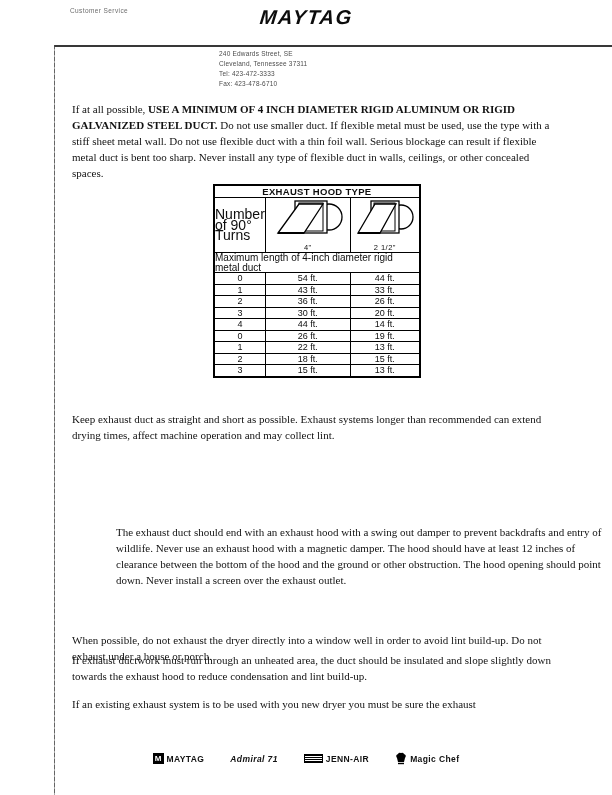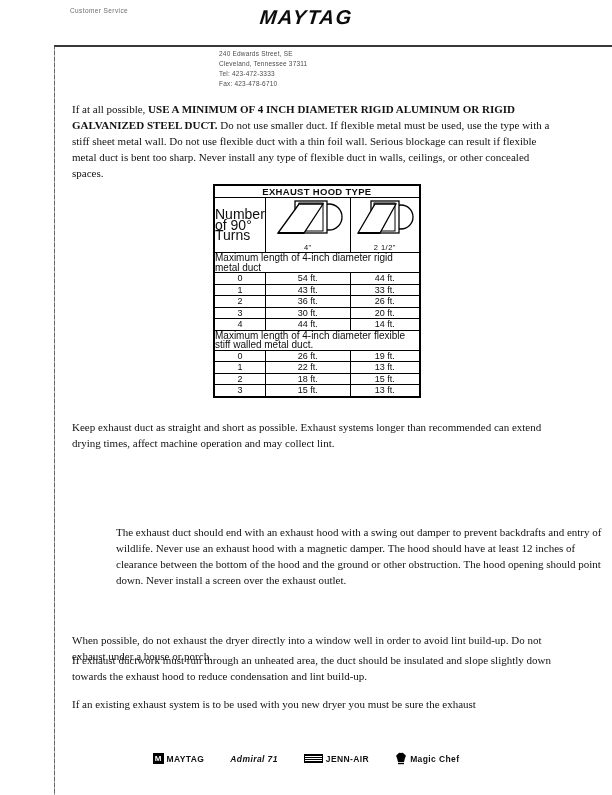--- a/index.html
+++ b/index.html
@@ -19,21 +19,21 @@
         background:repeating-linear-gradient(to bottom,#4a4a4a 0 4px,#9a9a9a 4px 6px);opacity:.85;}
 
   
   .address{position:absolute;left:219px;top:49px;font-family:"Liberation Sans",sans-serif;
         font-size:6.5px;line-height:10px;color:#4c4c4c;letter-spacing:.2px;}
 
   
   .para{position:absolute;left:72px;width:490px;font-size:11px;line-height:16px;
         text-align:left;color:#121212;}
   .para b{font-weight:700;}
-  .p1{top:101px;} .p2{top:411px;margin-top:8px;} .p3{top:455px;font-weight:700;} .p4{top:524px;margin-left:44px;}
+  .p1{top:101px;} .p2{top:411px;} .p3{top:455px;font-weight:700;} .p4{top:524px;margin-left:44px;}
   .p5{top:632px;} .p6{top:652px;} .p7{top:696px;}
 
   
   .duct-table-wrap{position:absolute;left:207px;top:184px;margin-left:6px;}
   table.duct{border-collapse:collapse;border:2px solid #000;font-family:"Liberation Sans",sans-serif;
         color:#0e0e0e;background:#fff;}
   table.duct td{border:1px solid #000;padding:0;}
   td.tbl-title{font-size:9.5px;font-weight:700;text-align:center;padding:3px 2px;letter-spacing:.3px;}
   td.corner{width:46px;font-size:14px;line-height:10.5px;padding:2px 3px;vertical-align:middle;}
   td.hoodcell{text-align:center;vertical-align:bottom;padding:1px 0;border-bottom:2px solid #000;}
@@ -127,23 +127,20 @@
           <tr class="data">
             <td>3</td>
             <td>30 ft.</td>
             <td>20 ft.</td>
           </tr>
           <tr class="data">
             <td>4</td>
             <td>44 ft.</td>
             <td>14 ft.</td>
           </tr>
-          <tr>
-            <td colspan="3" class="section">Maximum length of 4-inch diameter flexible stiff walled metal duct.</td>
-          </tr>
           <tr class="data">
             <td>0</td>
             <td>26 ft.</td>
             <td>19 ft.</td>
           </tr>
           <tr class="data">
             <td>1</td>
             <td>22 ft.</td>
             <td>13 ft.</td>
           </tr>

